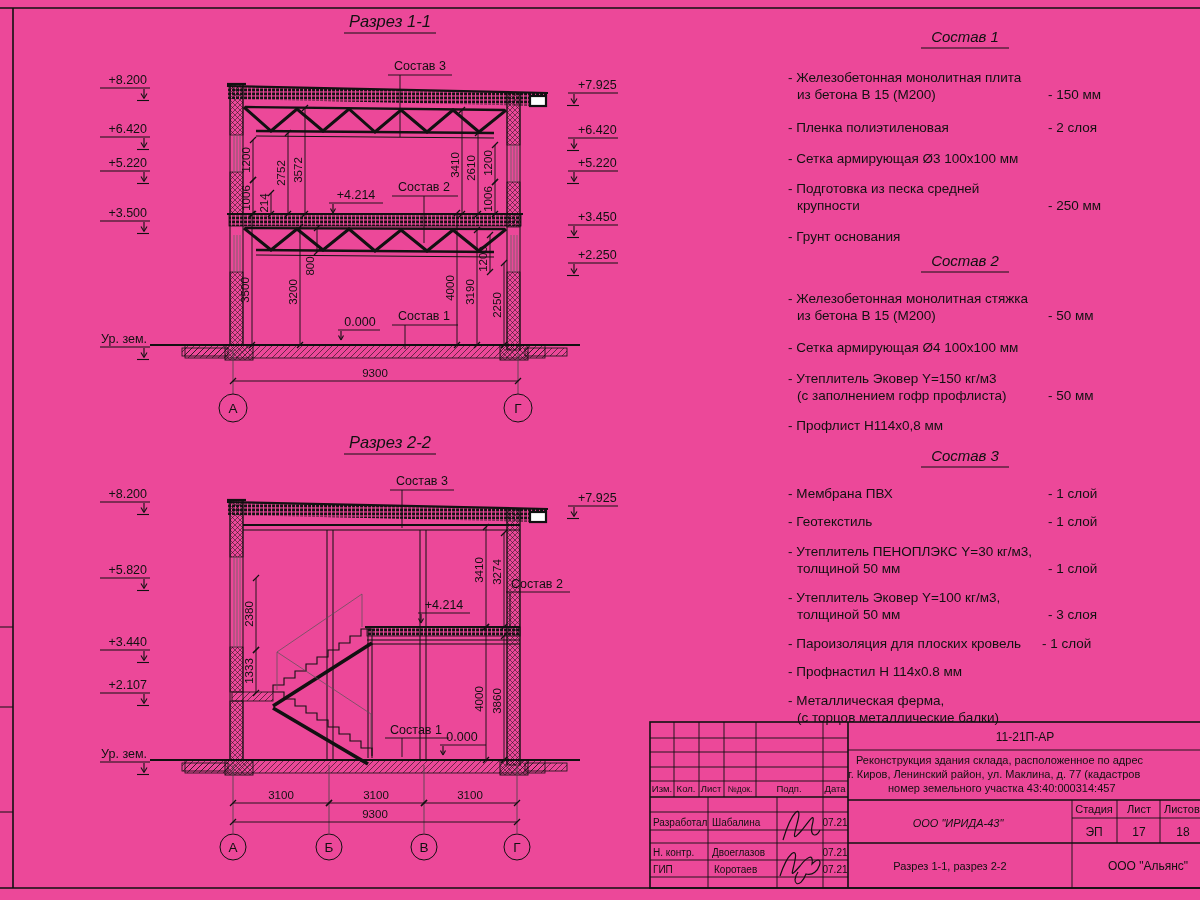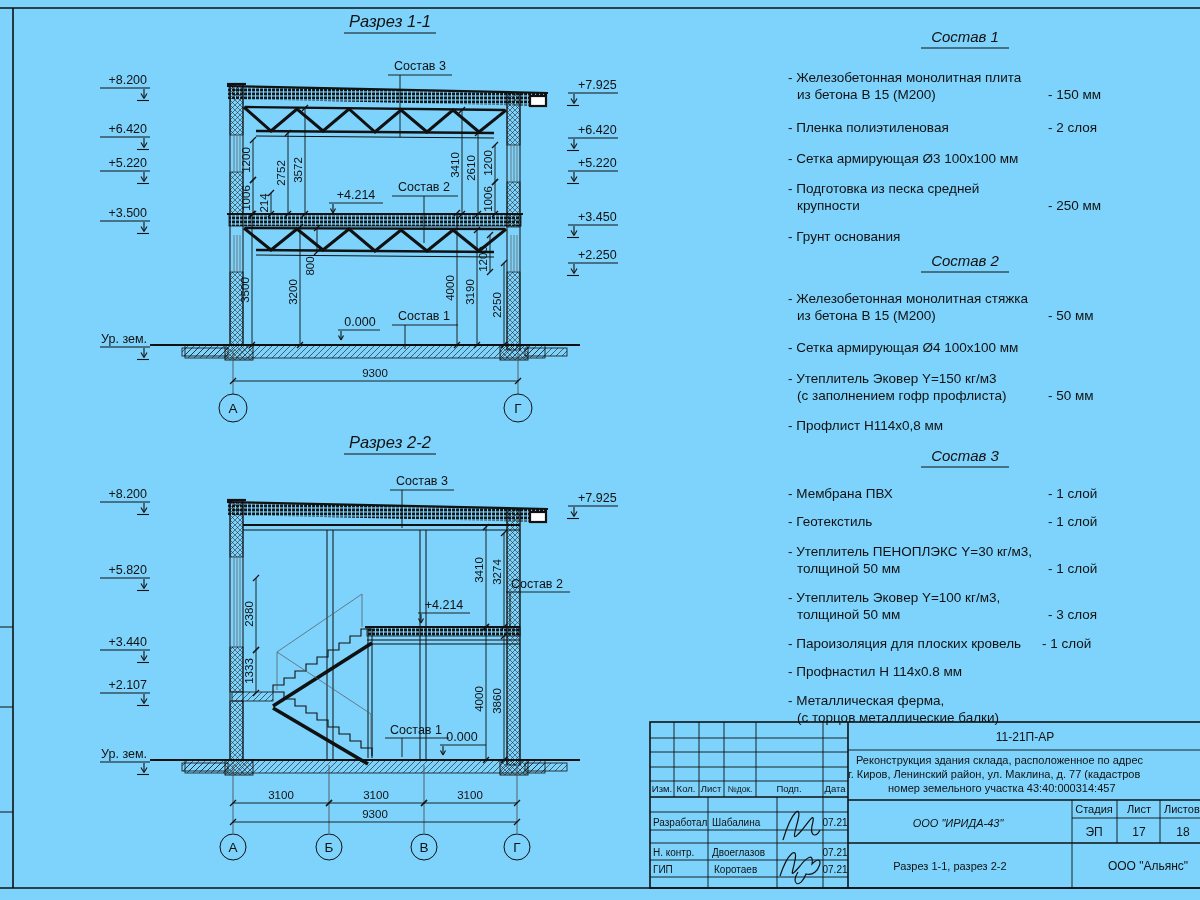--- a/index.html
+++ b/index.html
@@ -1,16 +1,16 @@
 <!DOCTYPE html>
 <html><head>
 <meta charset="utf-8">
 <style>
   html,body{margin:0;padding:0;background:#ffffff;}
-  #sheet{position:relative;width:1200px;height:900px;background:#7dd3fc;overflow:hidden;
+  #sheet{position:relative;width:1200px;height:900px;background:#ec4899;overflow:hidden;
          font-family:"Liberation Sans",sans-serif;}
   svg text{font-family:"Liberation Sans",sans-serif;fill:#111;}
   .st{font-size:16.5px;font-style:italic;}
   .et{font-size:12.5px;}
   .dt{font-size:11.5px;}
   .lt{font-size:12.5px;}
   .ax{font-size:13.5px;}
   .ct{font-size:13.5px;}
   .cti{font-size:15px;font-style:italic;}
   .t9{font-size:9.5px;} .t8{font-size:8.5px;} .t10{font-size:10px;}

